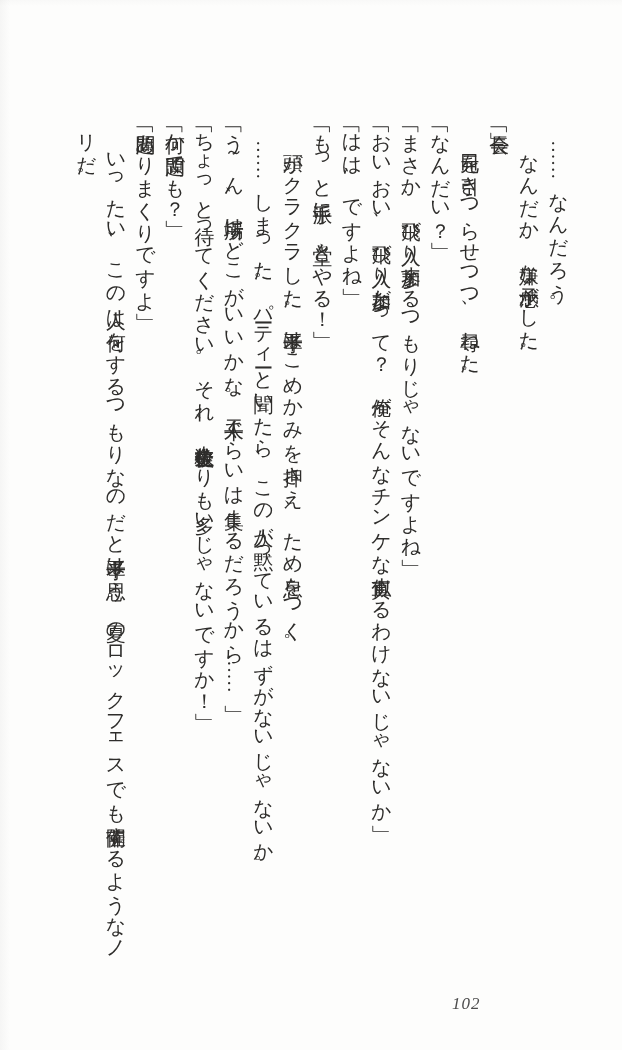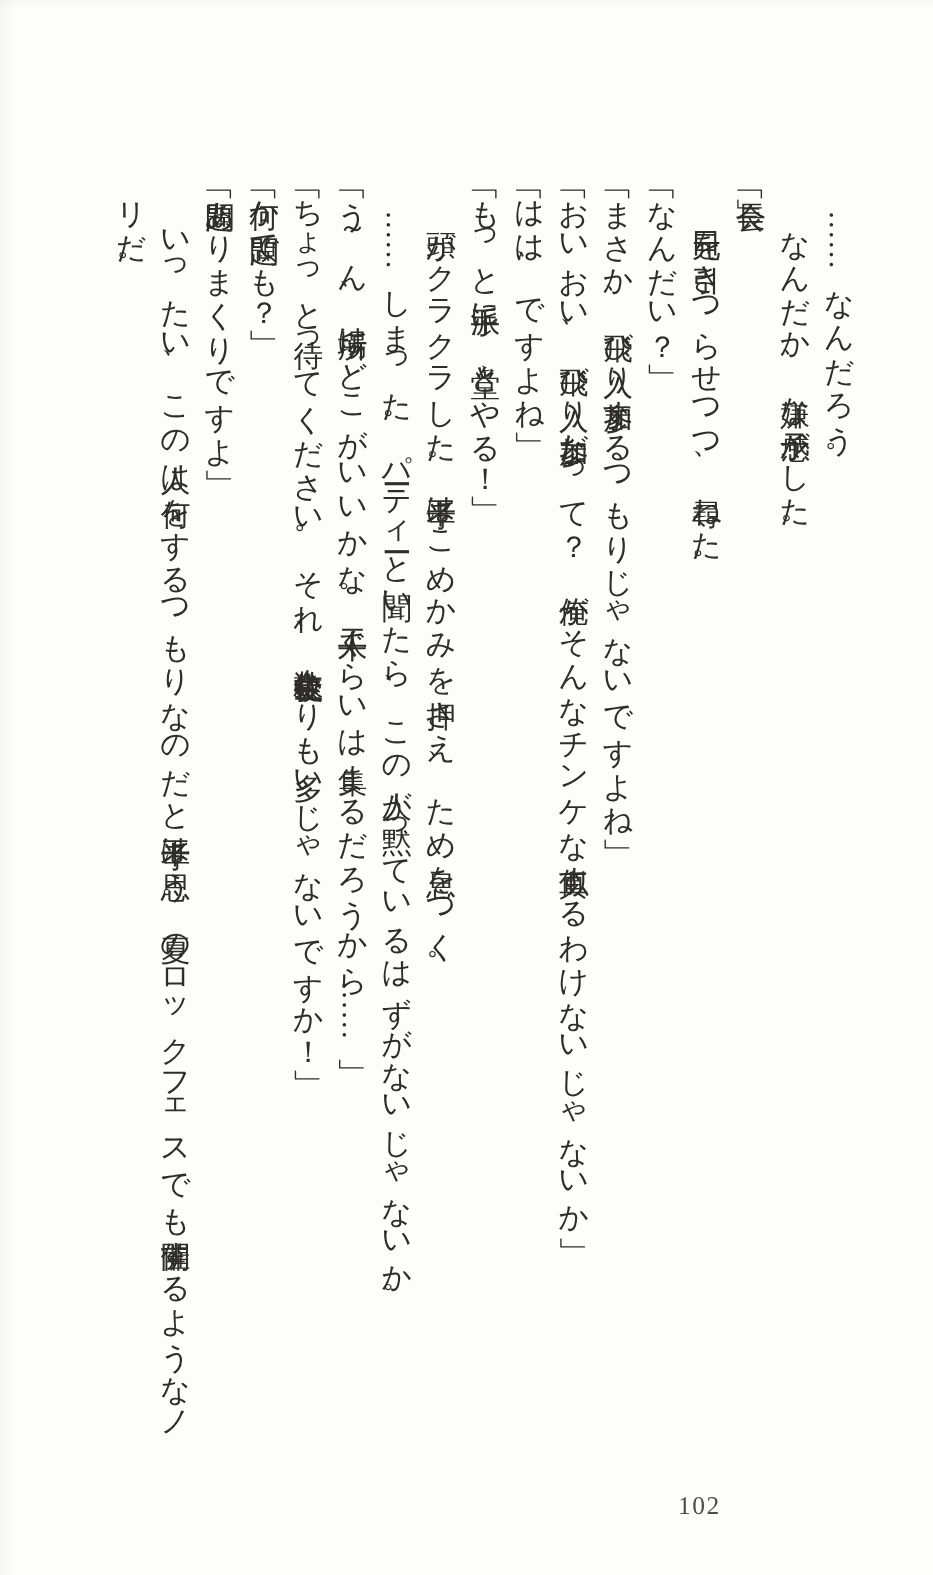--- a/index.html
+++ b/index.html
@@ -45,20 +45,21 @@
     margin: 0;
     padding: 0;
   }
   .text-block p.indent {
     text-indent: 1em;
   }
   .page-number {
     position: absolute;
     left: 452px;
     top: 994px;
+    font-style: italic;
     font-size: 17px;
     color: #4c4c4c;
     letter-spacing: 1px;
   }
 </style>
 </head>
 <body>
 
 <div class="page">
   <div class="edge-shade"></div>

